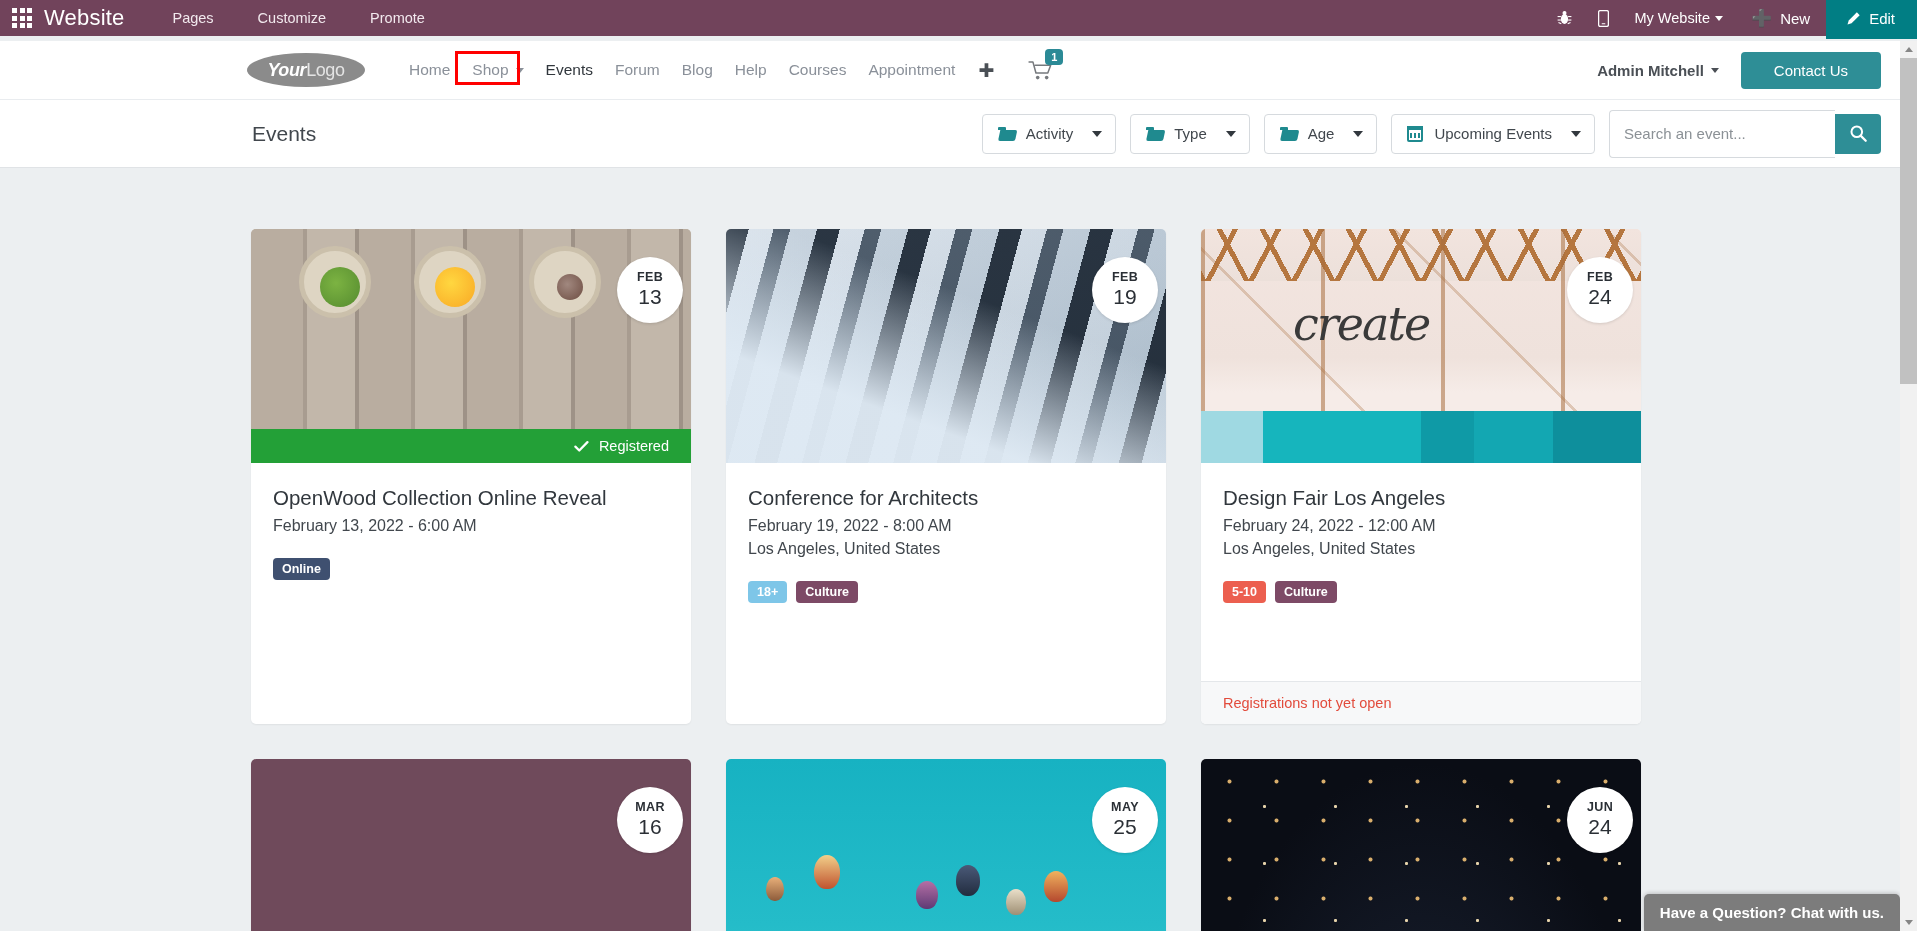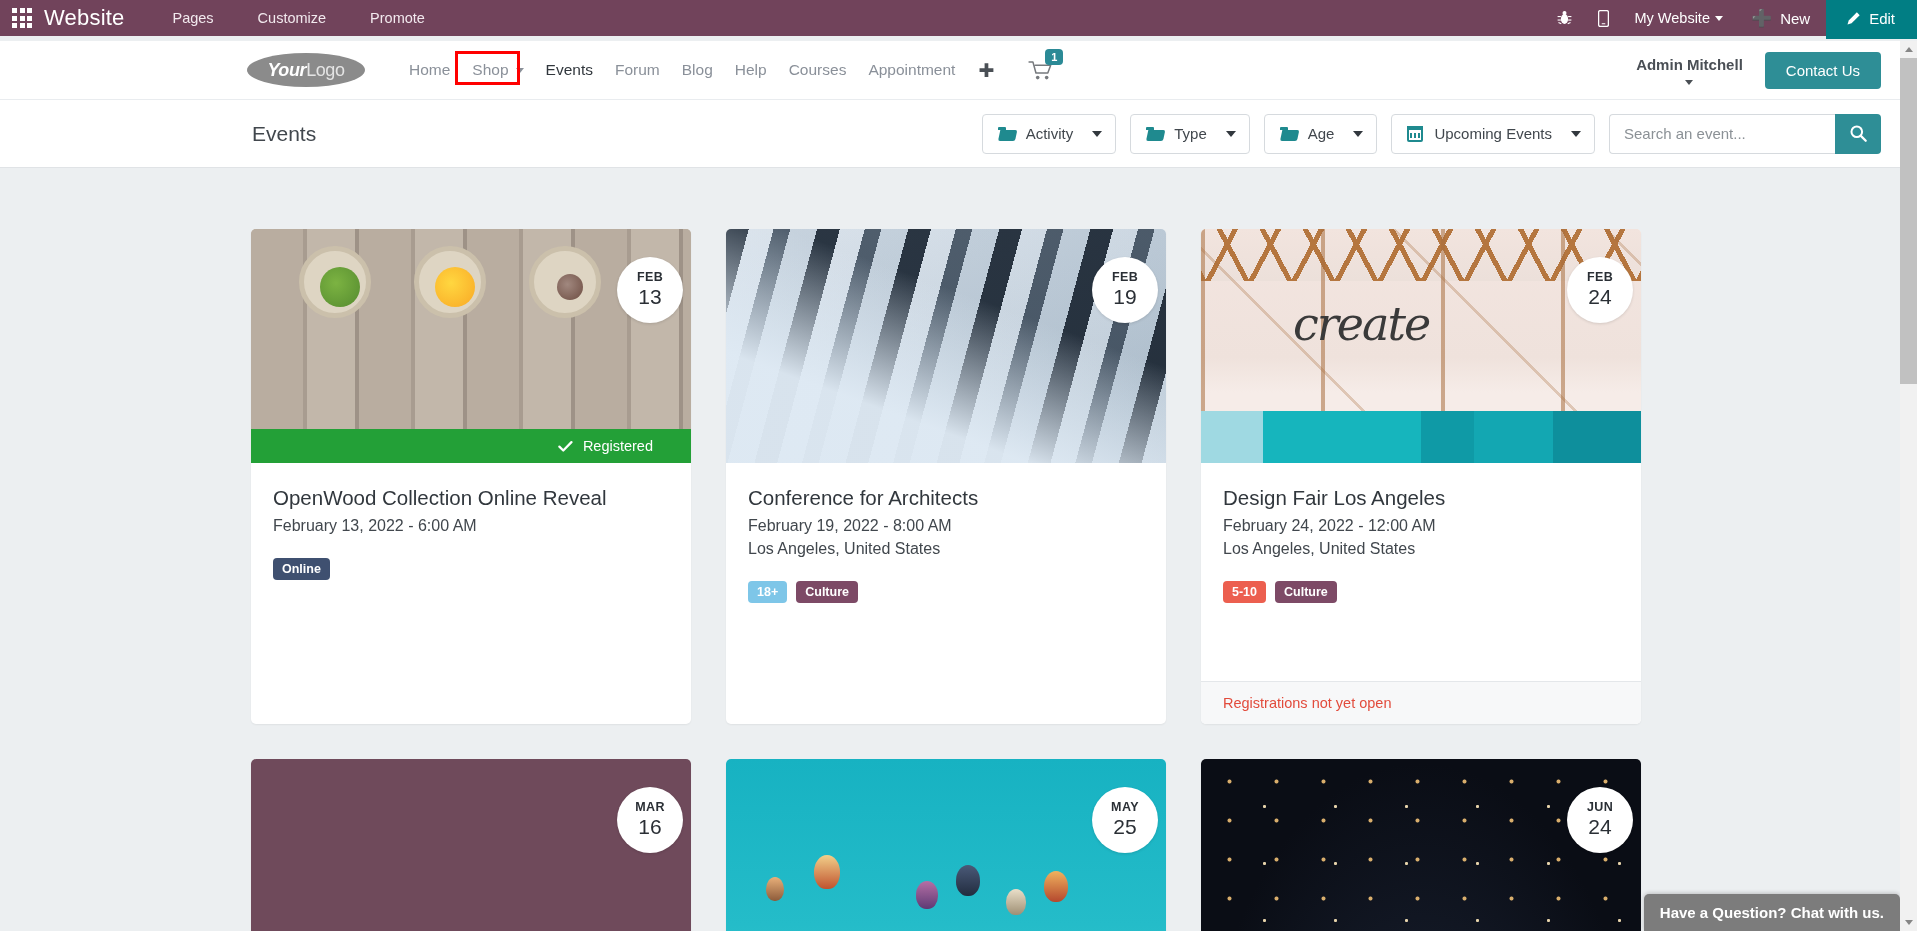--- a/index.html
+++ b/index.html
@@ -107,30 +107,30 @@
   .cart-badge {
     position: absolute; left: 17px; top: -11px;
     background: #2b8a96; color: #fff;
     font-size: 11px; font-weight: 700;
     border-radius: 4px; padding: 2px 5px; min-width: 18px; text-align: center;
     line-height: 1.1;
   }
   .nav-right { margin-left: auto; display: flex; align-items: center; margin-right: 19px; }
   .user-menu {
     font-size: 15px; color: #4a4f55; font-weight: 600;
-    display: flex; align-items: center; gap: 7px; cursor: pointer; margin-right: 22px; flex-direction: column;
+    display: flex; align-items: center; gap: 7px; cursor: pointer; margin-right: 22px;
   }
   .user-menu .cd {
     width: 0; height: 0;
     border-left: 4.5px solid transparent; border-right: 4.5px solid transparent;
     border-top: 5.5px solid #4a4f55;
   }
   .contact-btn {
     background: #2e8e96; color: #fff;
-    font-size: 15px; padding: 10px 21px; border-radius: 4px; cursor: pointer;
+    font-size: 15px; padding: 10px 33px; border-radius: 4px; cursor: pointer;
   }
 
   
   .filter-bar {
     position: absolute; top: 100px; left: 0;
     width: 1900px; height: 68px;
     background: #ffffff;
     display: flex; align-items: center;
     border-bottom: 1px solid #e0e3e6;
     z-index: 30;
@@ -172,21 +172,21 @@
   .cal-ic::after {
     content: ''; position: absolute; left: 1px; top: 5px;
     width: 10px; height: 5px;
     background:
       linear-gradient(to right, #1f8a8f 2px, transparent 2px 4px, #1f8a8f 4px 6px, transparent 6px 8px, #1f8a8f 8px 10px);
     background-size: 10px 2px;
     background-repeat: repeat-y;
   }
   .search-group { display: flex; align-items: center; }
   .search-input {
-    width: 226px; height: 40px;
+    width: 226px; height: 48px;
     border: 1px solid #d6dade; border-right: none;
     border-radius: 4px 0 0 4px;
     padding: 0 14px; font-size: 15px; color: #41474d;
     font-family: "Liberation Sans", sans-serif;
     outline: none; background: #fff;
   }
   .search-input::placeholder { color: #8b9196; }
   .search-btn {
     width: 46px; height: 40px; background: #2e8e96;
     border-radius: 0 4px 4px 0;
@@ -228,21 +228,21 @@
   }
   .date-badge .m {
     font-size: 12.5px; font-weight: 700; color: #2a2f35; letter-spacing: .4px; line-height: 1;
   }
   .date-badge .d {
     font-size: 21px; font-weight: 300; color: #2a2f35; line-height: 1.15; margin-top: 1px;
   }
   .reg-banner {
     background: #23a037; height: 34px;
     display: flex; align-items: center; justify-content: flex-end;
-    padding-right: 38px; gap: 10px;
+    padding-right: 22px; gap: 10px;
     color: #fff; font-size: 14.5px;
   }
   .card-body { padding: 22px 22px 0 22px; flex: 1; }
   .card-title {
     font-size: 20.5px; color: #31373d; font-weight: 400;
     line-height: 1.25; margin-bottom: 3px;
   }
   .card-date { font-size: 16px; color: #41474d; line-height: 1.45; }
   .card-loc  { font-size: 16px; color: #41474d; line-height: 1.45; }
   .tags { margin-top: 21px; display: flex; gap: 9px; align-items: center; }

